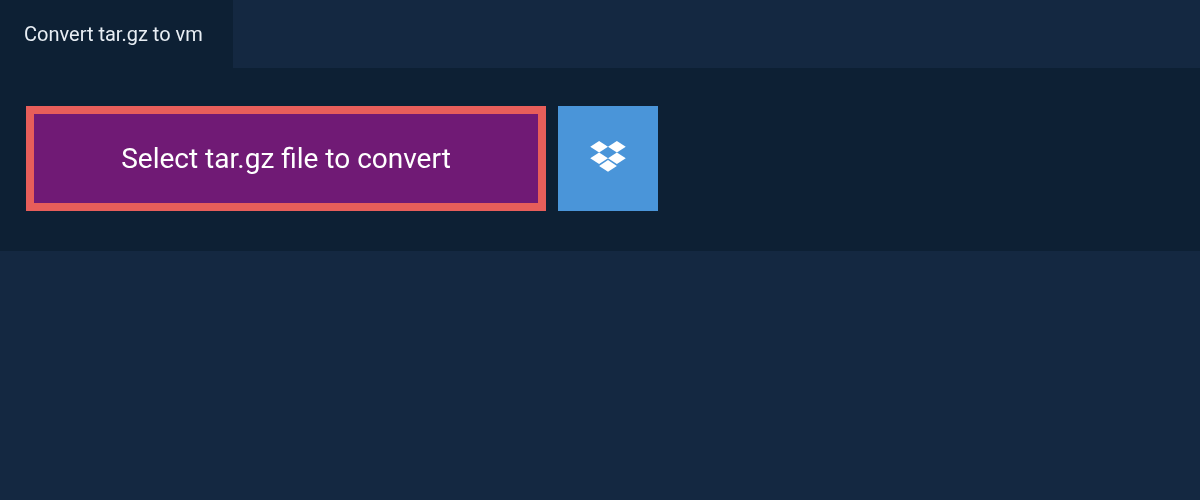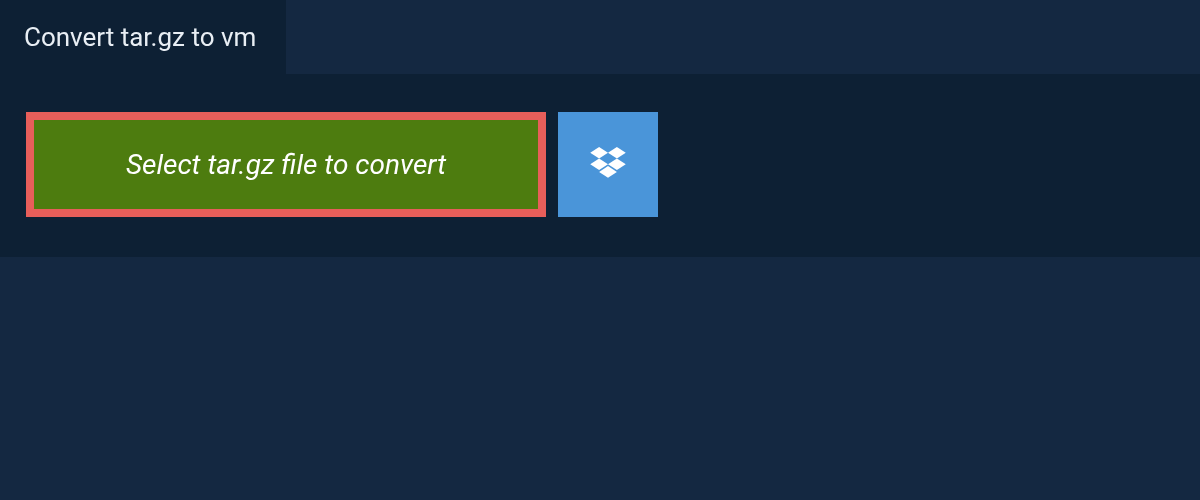--- a/index.html
+++ b/index.html
@@ -13,49 +13,48 @@
       background: #142841;
       font-family: -apple-system, BlinkMacSystemFont, "Segoe UI", Roboto, sans-serif;
       overflow: hidden;
     }
     .tab-container {
       display: flex;
     }
     .tab {
       background: #0d2034;
       color: #e8eef4;
-      font-size: 26px;
+      font-size: 20px;
       font-weight: 400;
       padding: 22px 30px 22px 24px;
       display: inline-block;
     }
     .main-panel {
       background: #0d2034;
       padding: 38px 26px 40px 26px;
       margin-top: 0;
       width: 100%;
     }
     .button-row {
       display: flex;
       gap: 12px;
       align-items: stretch;
     }
     .select-file-button {
-      background: #4d7c0f;
+      background: #701a75;
       border: 8px solid #e75e5a;
       color: #ffffff;
       font-size: 28px;
       font-weight: 400;
       padding: 28px 48px;
       cursor: pointer;
       display: flex;
       align-items: center;
       justify-content: center;
       min-width: 520px;
-      font-style: italic;
     }
     .dropbox-button {
       background: #4a95d9;
       color: #ffffff;
       cursor: pointer;
       display: flex;
       align-items: center;
       justify-content: center;
       width: 100px;
     }

